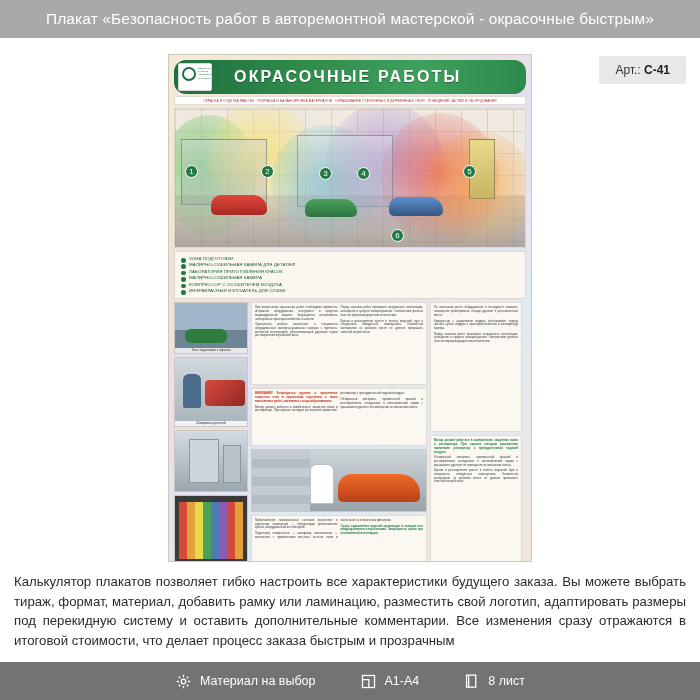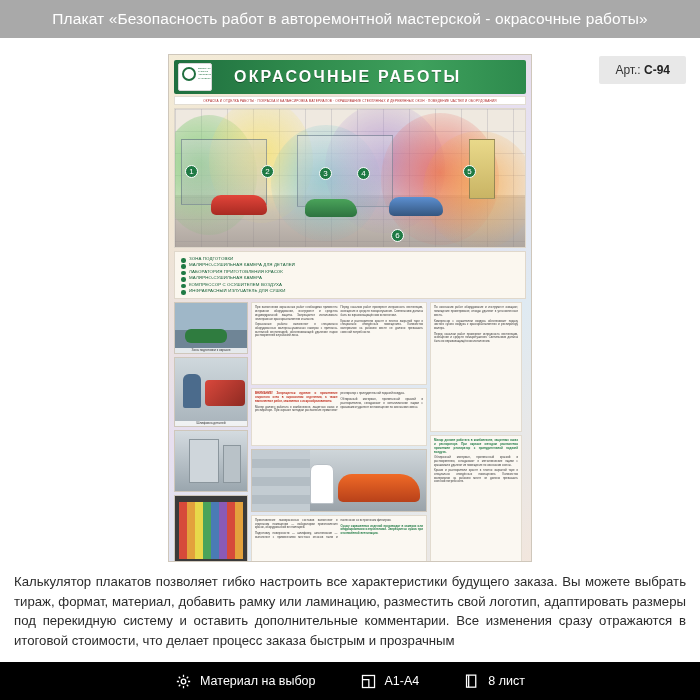--- a/index.html
+++ b/index.html
@@ -70,21 +70,21 @@
     border: 1px solid #cfc7bb;
     overflow: hidden;
   }
 
   
   .p-head {
     position: relative;
     height: 34px;
     margin: 5px 5px 0 5px;
     background: linear-gradient(90deg,#1f6f3f 0%, #2f8a4c 35%, #3ea05c 70%, #2d8a4d 100%);
-    border-radius: 2px;
+    border-radius: 12px;
     display: flex;
     align-items: center;
     padding-left: 60px;
   }
   .p-logo {
     position: absolute;
     left: 4px; top: 3px;
     width: 34px; height: 28px;
     background: #ffffff;
     border: 1px solid #d8d8d8;
@@ -237,45 +237,45 @@
     color: #2b2b2b;
     line-height: 19.5px;
     text-align: justify;
   }
 
   
   .footer {
     position: absolute;
     left: 0; right: 0; bottom: 0;
     height: 38px;
-    background: #000000;
+    background: #737373;
     display: flex;
     align-items: center;
     justify-content: center;
     gap: 44px;
     color: #ffffff;
     font-size: 12.5px;
   }
   .fitem { display: flex; align-items: center; gap: 8px; }
   .fitem svg { display: block; }
 </style>
 </head>
 <body>
 
 <div class="page">
 
   <div class="titlebar">
-    <div class="title">Плакат «Безопасность работ в авторемонтной мастерской - окрасочные работы»</div>
+    <div class="title">Плакат «Безопасность работ в авторемонтной мастерской - окрасочные быстрым»</div>
   </div>
 
   <div class="viewer">
 
     <div class="artcode">
       <span>Арт.:</span>
-      <b>С-94</b>
+      <b>С-41</b>
     </div>
 
     <div class="poster-wrap">
       <div class="poster">
 
         <div class="p-head">
           <div class="p-logo">
             <div class="ring"></div>
             <div class="lbl">БЕЗОПАСНОСТЬ РАБОТ В АВТОРЕМОНТНОЙ МАСТЕРСКОЙ</div>
           </div>

